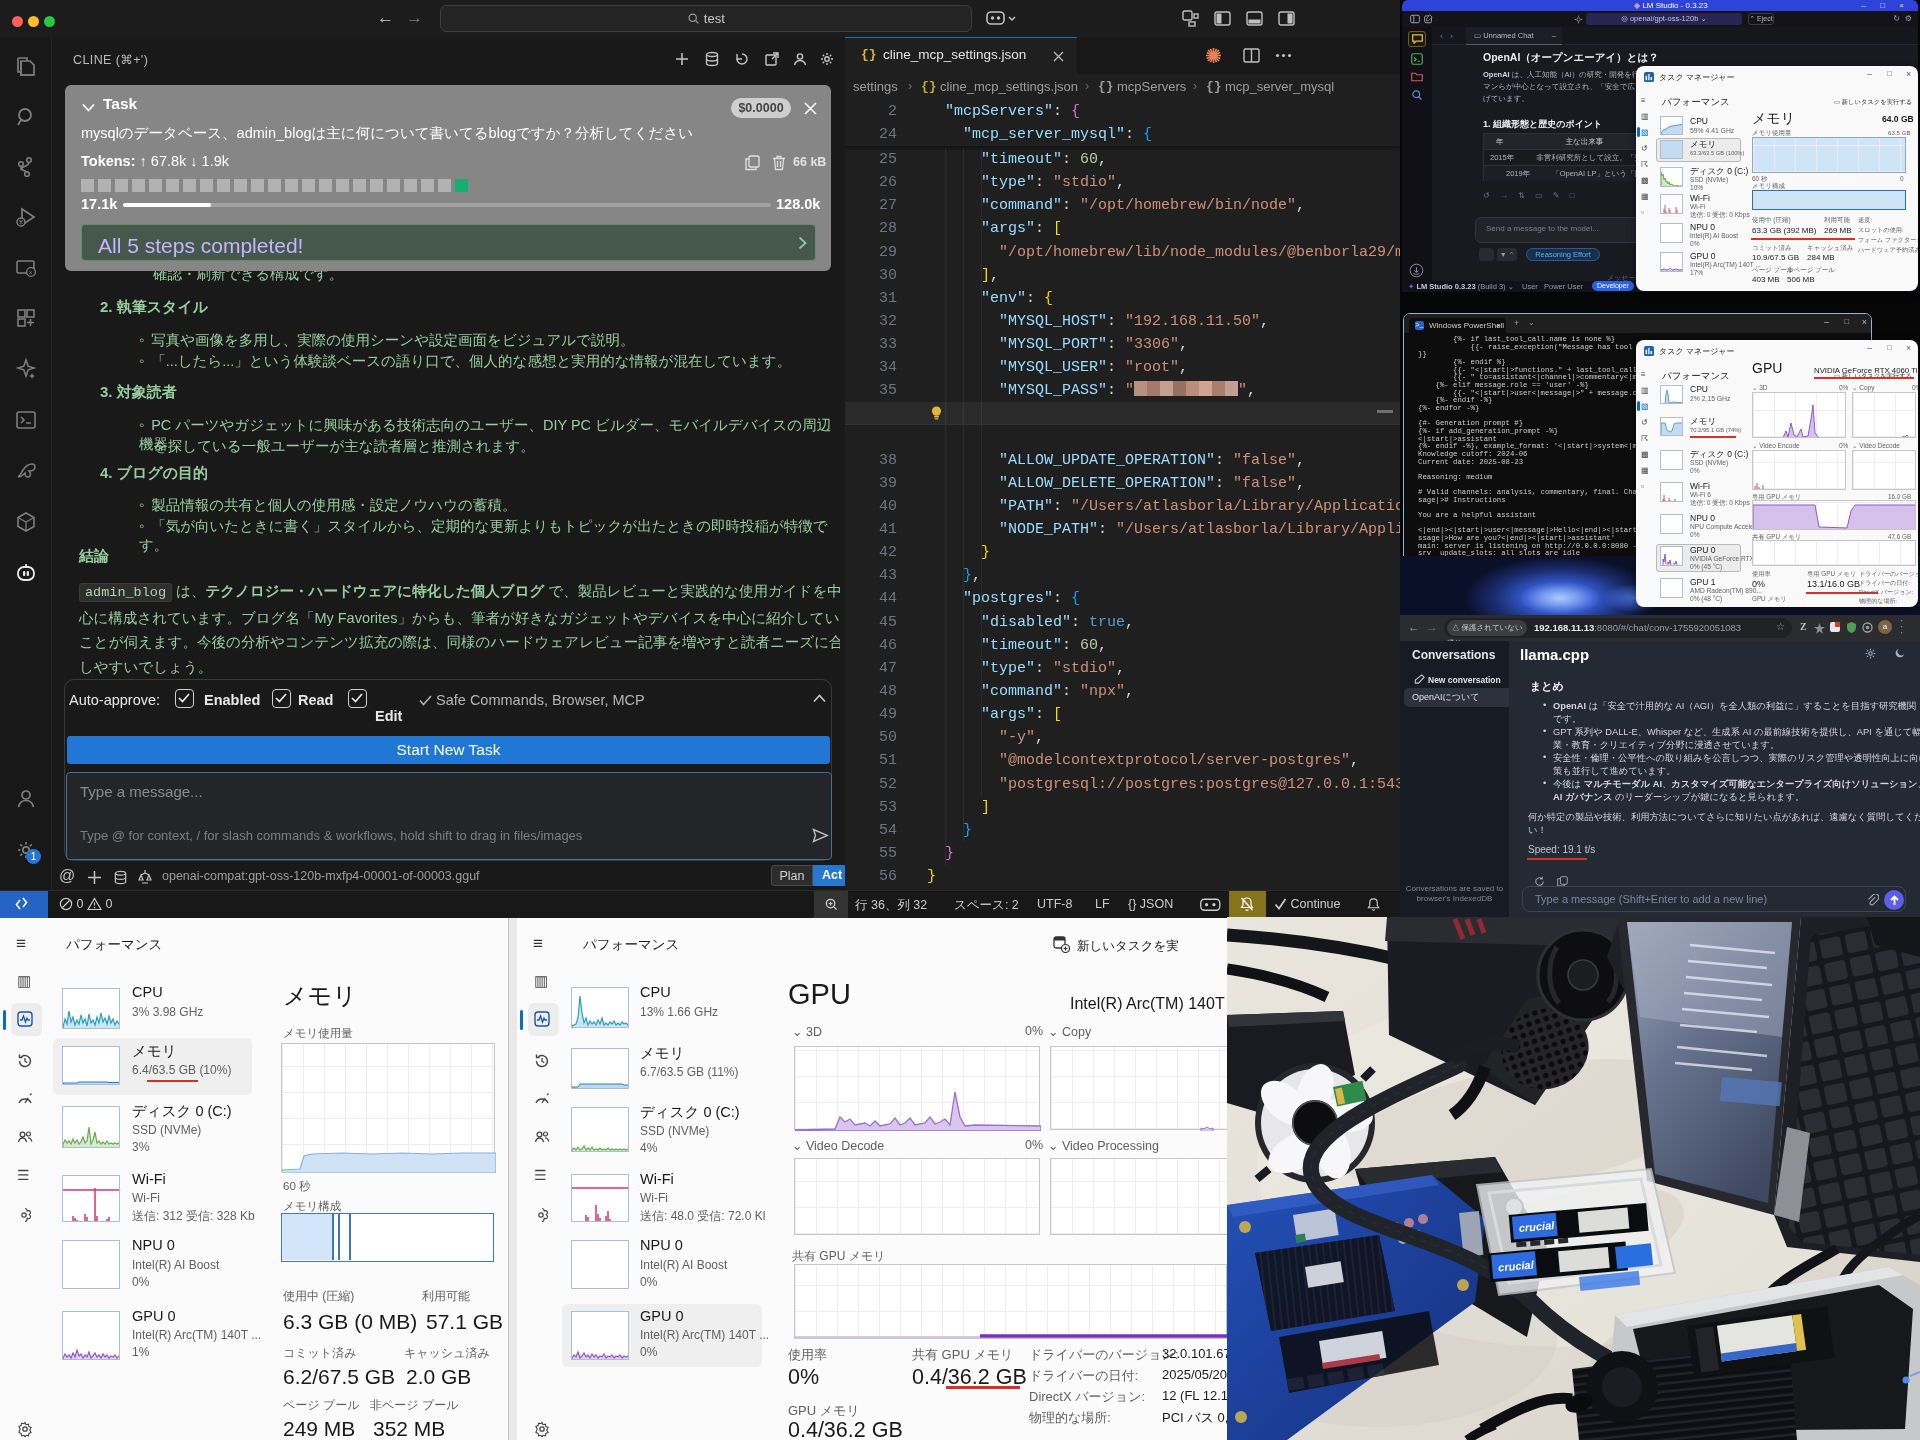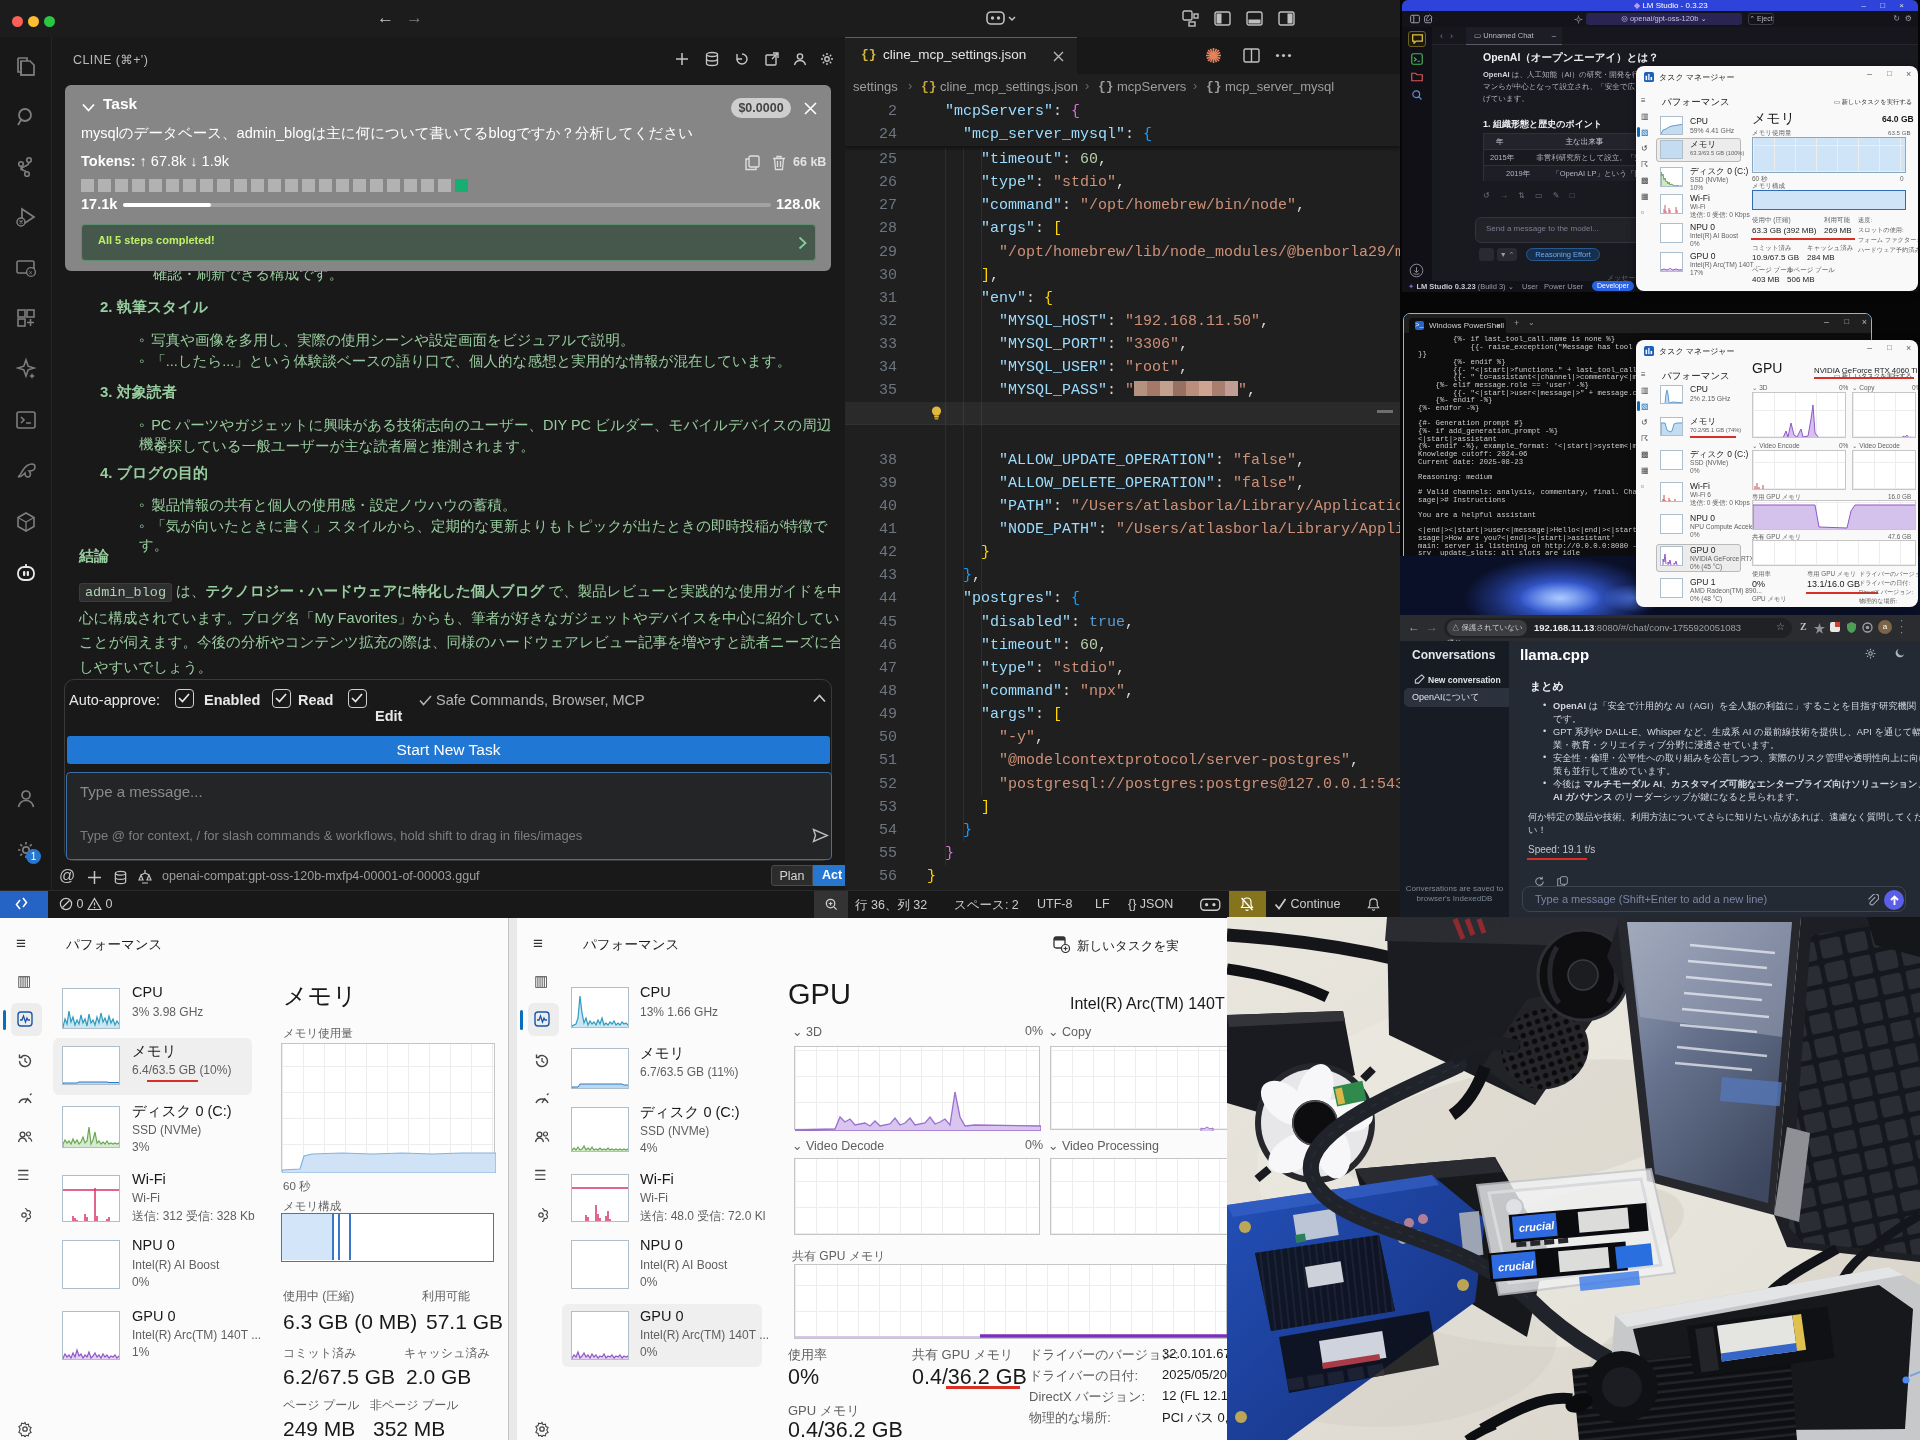--- a/index.html
+++ b/index.html
@@ -60,20 +60,24 @@
 .gridv{background-image:repeating-linear-gradient(90deg,#ededed 0 1px,transparent 1px 21px),repeating-linear-gradient(0deg,#ededed 0 1px,transparent 1px 26px)}
 </style></head>
 <body>
 <div class="abs" id="vscode">
  <div class="abs" id="vtitle">
   <div class="abs tl" style="left:12px;background:#ff5f57"></div>
   <div class="abs tl" style="left:28px;background:#febc2e"></div>
   <div class="abs tl" style="left:44px;background:#28c840"></div>
   <div class="abs" style="left:377px;top:8px;color:#c8c8c8;font-size:17px">←</div>
   <div class="abs" style="left:406px;top:8px;color:#7a7a7a;font-size:17px">→</div>
+  <div class="abs" id="vsearch"><svg style="display:inline;vertical-align:-2px" width="13" height="13" viewBox="0 0 16 16">
+          <circle cx="7" cy="7" r="4.5" fill="none" stroke="#9a9a9a" stroke-width="1.5"></circle>
+          <line x1="10.5" y1="10.5" x2="14" y2="14" stroke="#9a9a9a" stroke-width="1.5"></line>
+        </svg> test</div>
   <svg class="abs" style="left:986px;top:9px" width="30" height="19" viewBox="0 0 30 19">
         <rect x="1" y="3" width="17" height="12" rx="4" fill="none" stroke="#c0c0c0" stroke-width="1.6"></rect>
         <circle cx="6.5" cy="9" r="1.7" fill="#c0c0c0"></circle>
         <circle cx="12.5" cy="9" r="1.7" fill="#c0c0c0"></circle>
         <path d="M23 8l3 3 3-3" stroke="#c0c0c0" stroke-width="1.5" fill="none"></path>
       </svg>
   <svg class="abs" style="left:1182px;top:10px" width="17" height="17" viewBox="0 0 17 17">
         <rect x="1" y="1" width="9" height="9" rx="1.5" fill="none" stroke="#c0c0c0" stroke-width="1.4"></rect>
         <rect x="12" y="4" width="4" height="4" fill="none" stroke="#c0c0c0" stroke-width="1.4"></rect>
         <rect x="7" y="12" width="6" height="4" fill="none" stroke="#c0c0c0" stroke-width="1.4"></rect>
@@ -200,21 +204,21 @@
           <path d="M1 3.5h12M5 3V1.5h4V3M2.5 3.5l1 11h7l1-11M5.5 6v6M8.5 6v6" fill="none" stroke="#dedede" stroke-width="1.3"></path>
         </svg>
    <div class="abs" style="left:728px;top:70px;font-size:12.5px;font-weight:bold;color:#e3e3e3">66 kB</div>
    <div class="abs" id="sqrow" style="left:16px;top:94px;white-space:nowrap;font-size:0"><span style="display:inline-block;width:13px;height:13px;margin-right:4px;background:#b2b2b2"></span><span style="display:inline-block;width:13px;height:13px;margin-right:4px;background:#b2b2b2"></span><span style="display:inline-block;width:13px;height:13px;margin-right:4px;background:#b2b2b2"></span><span style="display:inline-block;width:13px;height:13px;margin-right:4px;background:#b2b2b2"></span><span style="display:inline-block;width:13px;height:13px;margin-right:4px;background:#b2b2b2"></span><span style="display:inline-block;width:13px;height:13px;margin-right:4px;background:#b2b2b2"></span><span style="display:inline-block;width:13px;height:13px;margin-right:4px;background:#b2b2b2"></span><span style="display:inline-block;width:13px;height:13px;margin-right:4px;background:#b2b2b2"></span><span style="display:inline-block;width:13px;height:13px;margin-right:4px;background:#b2b2b2"></span><span style="display:inline-block;width:13px;height:13px;margin-right:4px;background:#b2b2b2"></span><span style="display:inline-block;width:13px;height:13px;margin-right:4px;background:#b2b2b2"></span><span style="display:inline-block;width:13px;height:13px;margin-right:4px;background:#b2b2b2"></span><span style="display:inline-block;width:13px;height:13px;margin-right:4px;background:#b2b2b2"></span><span style="display:inline-block;width:13px;height:13px;margin-right:4px;background:#b2b2b2"></span><span style="display:inline-block;width:13px;height:13px;margin-right:4px;background:#b2b2b2"></span><span style="display:inline-block;width:13px;height:13px;margin-right:4px;background:#b2b2b2"></span><span style="display:inline-block;width:13px;height:13px;margin-right:4px;background:#b2b2b2"></span><span style="display:inline-block;width:13px;height:13px;margin-right:4px;background:#b2b2b2"></span><span style="display:inline-block;width:13px;height:13px;margin-right:4px;background:#b2b2b2"></span><span style="display:inline-block;width:13px;height:13px;margin-right:4px;background:#b2b2b2"></span><span style="display:inline-block;width:13px;height:13px;margin-right:4px;background:#b2b2b2"></span><span style="display:inline-block;width:13px;height:13px;margin-right:4px;background:#b2b2b2"></span><span style="display:inline-block;width:13px;height:13px;margin-right:4px;background:#17ae74"></span></div>
    <div class="abs" style="left:16px;top:111px;font-size:14.5px;font-weight:bold">17.1k</div>
    <div class="abs" style="left:58px;top:118px;width:648px;height:4px;background:#a2a2a2;border-radius:2px">
           <div style="width:88px;height:4px;background:#fff;border-radius:2px"></div>
         </div>
    <div class="abs" style="left:711px;top:111px;font-size:14.5px;font-weight:bold">128.0k</div>
    <div id="gsteps">
-          <div class="abs" style="left:16px;top:9px;color:#bef264;font-size:11px;font-weight:bold">All 5 steps completed!</div>
+          <div class="abs" style="left:16px;top:9px;color:#c4b5fd;font-size:21px;font-weight:normal">All 5 steps completed!</div>
           <svg class="abs" style="left:716px;top:11px" width="9" height="14" viewBox="0 0 9 14">
             <path d="M1.5 1.5L7.5 7l-6 5.5" stroke="#85cb9d" stroke-width="1.8" fill="none"></path>
           </svg>
         </div>
   </div>
   <div class="abs" id="mdarea">
    <div class="mdb" style="left:88px;top:-6px">確認・刷新できる構成です。</div>
    <div class="mdh" style="left:35px;top:27px;font-size:15px">2. 執筆スタイル</div>
    <div class="mdb" style="left:74px;top:60px">◦ <span style="margin-left:3px">写真や画像を多用し、実際の使用シーンや設定画面をビジュアルで説明。</span></div>
    <div class="mdb" style="left:74px;top:81px">◦ <span style="margin-left:3px">「...したら...」という体験談ベースの語り口で、個人的な感想と実用的な情報が混在しています。</span></div>

